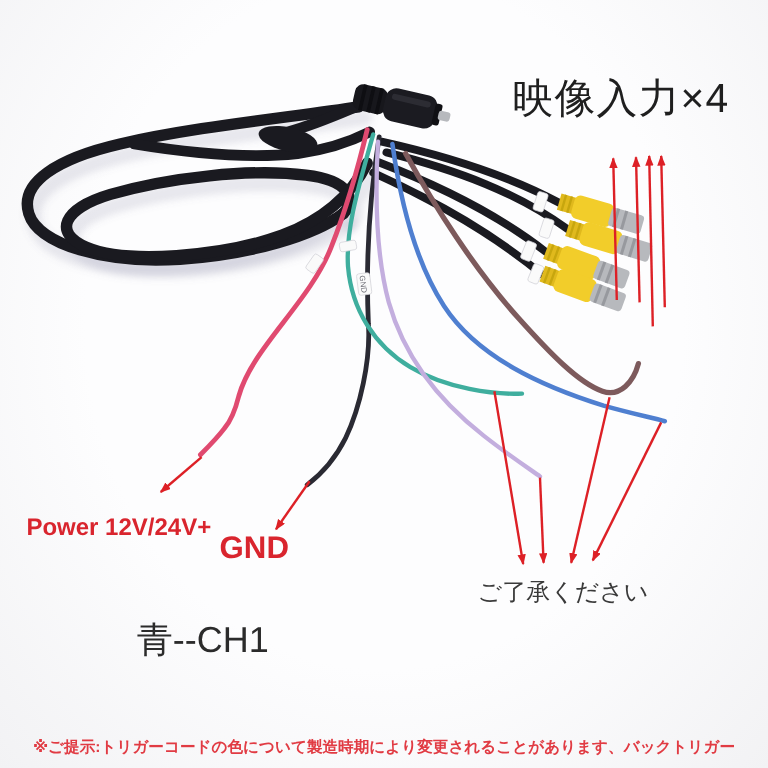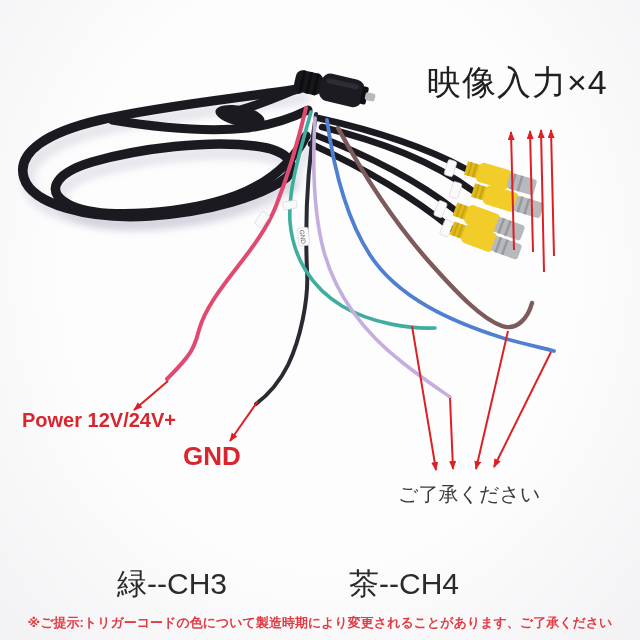--- a/index.html
+++ b/index.html
@@ -2,21 +2,21 @@
 <html><head>
 <meta charset="utf-8">
 <style>
   html,body{margin:0;padding:0;background:#fff}
   .stage{position:relative;width:640px;height:640px;overflow:hidden;
          background:radial-gradient(ellipse at 50% 42%, #fdfdfe 55%, #f2f2f4 100%);
          font-family:"Liberation Sans","DejaVu Sans",sans-serif}
   .scene{position:absolute;left:0;top:0}
   .lbl{position:absolute;white-space:nowrap;line-height:1.1}
   .lbl-video{left:427px;top:64px;font-size:34px;font-weight:500;color:#1f1f1f;letter-spacing:1px}
-  .lbl-power{left:22px;top:409px;font-size:20px;font-weight:700;color:#d9252e}
+  .lbl-power{left:22px;top:429px;font-size:20px;font-weight:700;color:#d9252e}
   .lbl-gnd{left:183px;top:442px;font-size:26px;font-weight:700;color:#d9252e}
   .lbl-trigger{left:398px;top:483px;font-size:20px;color:#3a3a3a}
   .lbl-ch{font-size:30px;color:#2b2b2b}
   .ch1{left:114px;top:517px}.ch2{left:351px;top:515px}.ch3{left:117px;top:567px}.ch4{left:349px;top:567px}
   .lbl-note{left:0;top:616px;width:640px;text-align:center;font-size:13px;font-weight:700;color:#e13b43}
   .shadow{stroke:rgba(120,120,150,.16);fill:none;stroke-linecap:round}
   .cable{fill:none;stroke-linecap:round}
   .tag{fill:#fafafa;stroke:#d2d2d8;stroke-width:.6}
 </style>
 </head>
@@ -137,17 +137,16 @@
       <line x1="508" y1="331" x2="476" y2="469" stroke="#dd2026"></line>
       <line x1="551" y1="352" x2="494" y2="467" stroke="#dd2026"></line>
     </g>
   </svg>
 
   <div class="lbl lbl-video">映像入力×4</div>
   <div class="lbl lbl-power">Power 12V/24V+</div>
   <div class="lbl lbl-gnd">GND</div>
   <div class="lbl lbl-trigger">ご了承ください</div>
 
-  <div class="lbl lbl-ch ch3">緑--CH3</div>
-  <div class="lbl lbl-ch ch4">茶--CH4</div>
+  <div class="lbl lbl-ch ch1">青--CH1</div>
 
-  <div class="lbl lbl-note">※ご提示:トリガーコードの色について製造時期により変更されることがあります、ご了承ください</div>
+  <div class="lbl lbl-note">※ご提示:トリガーコードの色について製造時期により変更されることがあります、バックトリガー</div>
 </div>
 
 </body></html>

